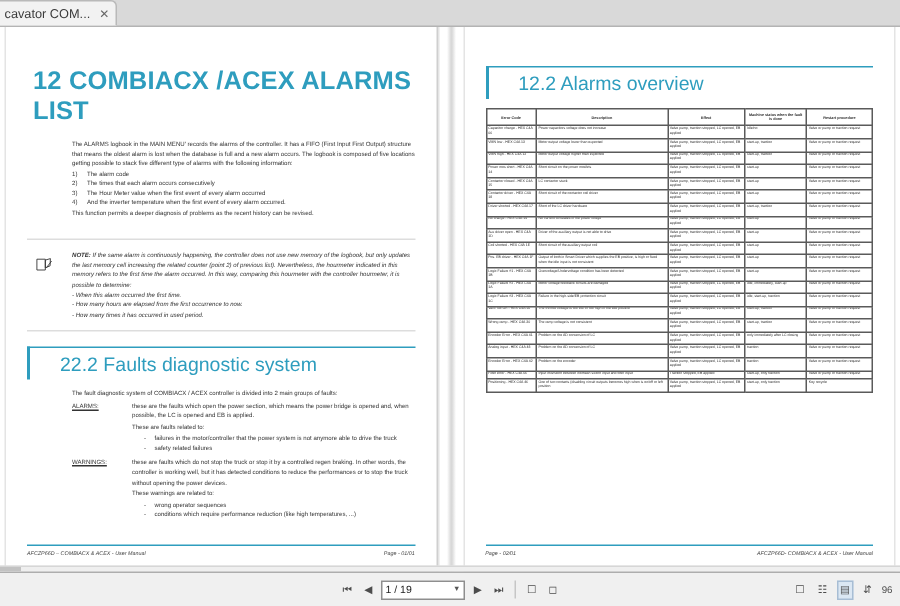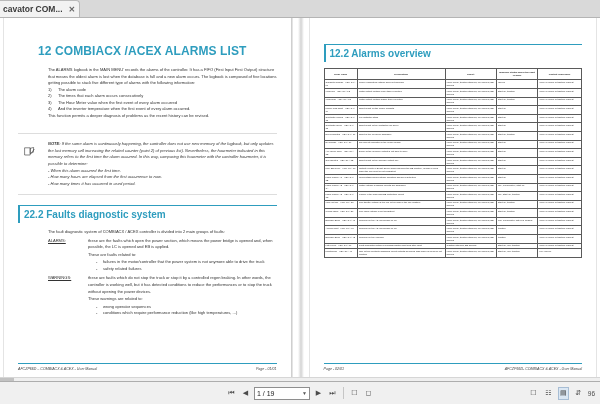--- a/index.html
+++ b/index.html
@@ -11,21 +11,20 @@
   }
 
   
   .tabstrip {
     height: 18px;
     background: #d9d9d9;
     border-bottom: 1px solid #b4b4b4;
     display: flex;
     align-items: flex-end;
     position: relative;
-    font-weight: bold;
   }
   .tab {
     margin-left: -6px;
     height: 17px;
     background: #f2f2f2;
     border: 1px solid #b9b9b9;
     border-bottom: none;
     border-top-left-radius: 4px;
     border-top-right-radius: 4px;
     display: flex;
@@ -73,32 +72,32 @@
 
   
   .gutter {
     width: 6px;
     background: linear-gradient(to right,#ffffff 0%, #d8d8d8 45%, #d8d8d8 55%, #ffffff 100%);
   }
 
   
   h1.chapter {
     color: #2e9dbe;
-    font-size: 12px;
+    font-size: 17px;
     font-weight: bold;
     letter-spacing: 0.1px;
-    margin: 14px 0 9px 20px;
+    margin: 14px 0 9px 4px;
   }
   .sec-head {
     color: #2e9dbe;
-    font-size: 10px;
-    font-weight: bold;
+    font-size: 13px;
+    font-weight: normal;
     border-top: 1.2px solid #2e9dbe;
     border-left: 2px solid #2e9dbe;
-    padding: 3px 0 3px 4px;
+    padding: 3px 0 3px 20px;
     margin: 10px 0 6px 0;
   }
 
   
   .body {
     font-size: 4.05px;
     line-height: 1.62;
     color: #333;
     text-align: left;
   }

